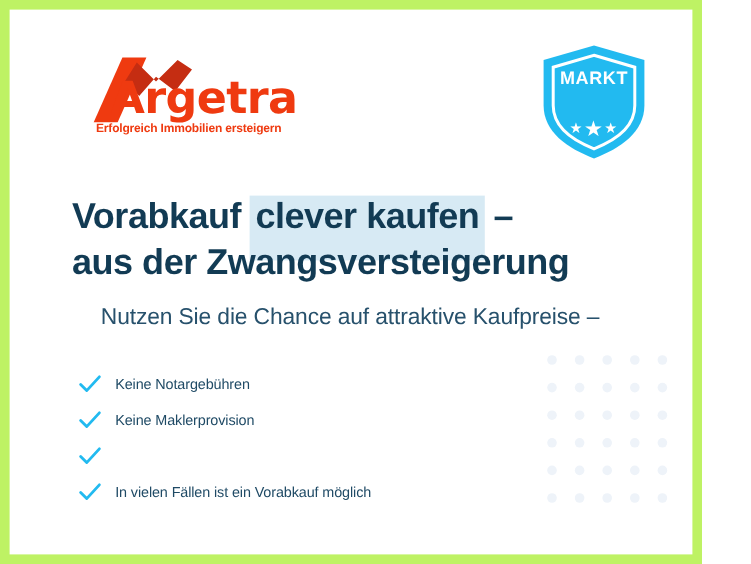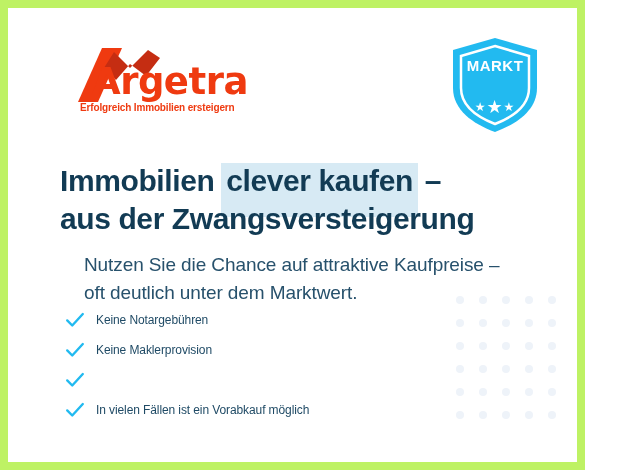--- a/index.html
+++ b/index.html
@@ -237,27 +237,26 @@
       </svg>
       <div id="badge-text">
         <span class="l1">MARKT</span>
       </div>
       <div id="badge-stars">
         <span class="s-sm">★</span><span class="s-lg">★</span><span class="s-sm">★</span>
       </div>
     </div>
 
     <h1 id="headline">
-      <span class="hl-line"><span>Immobilien</span>&nbsp;<span class="hl-mark">clever kaufen</span>&nbsp;<span>–</span></span>
+      <span class="hl-line"><span>Vorabkauf</span>&nbsp;<span class="hl-mark">clever kaufen</span>&nbsp;<span>–</span></span>
       <span class="hl-line">aus der Zwangsversteigerung</span>
     </h1>
 
     <p id="subheadline">
       <span class="sub-line">Nutzen Sie die Chance auf attraktive Kaufpreise –</span>
-      <span class="sub-line">oft deutlich unter dem Marktwert.</span>
     </p>
 
     <ul id="benefits">
         <li class="benefit-item">
           <svg class="check-icon" viewBox="0 0 24 24">
             <path d="M3.5 12.5 L9 18 L20.5 5.5" fill="none" stroke="#22baf0" stroke-width="2.6" stroke-linecap="round" stroke-linejoin="round"></path>
           </svg>
           <span class="benefit-label">Keine Notargebühren</span>
         </li>
         <li class="benefit-item">

